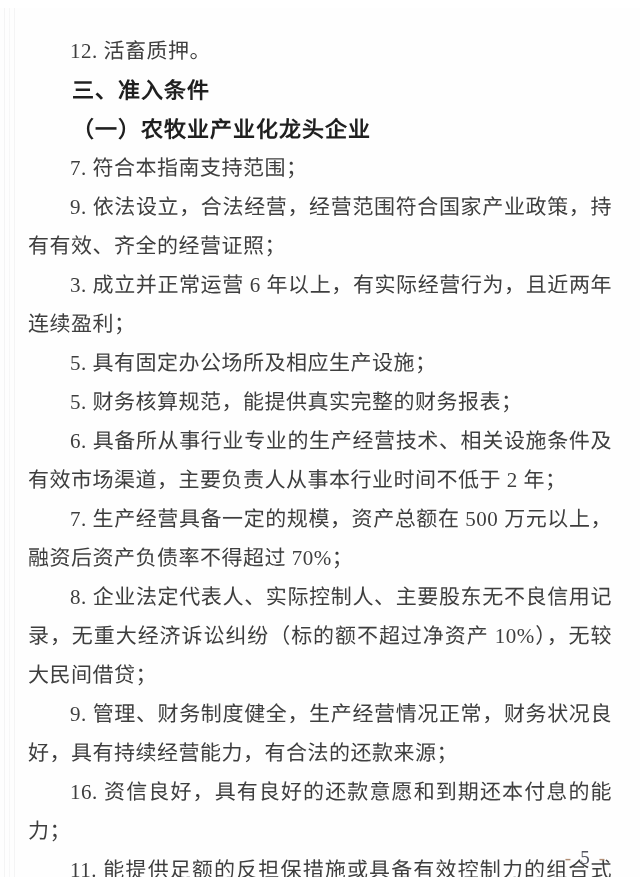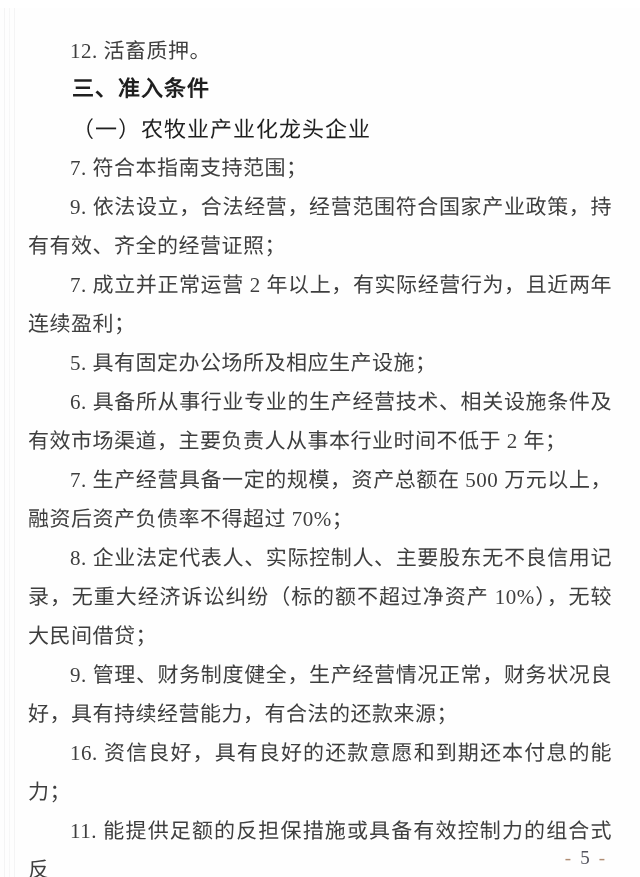--- a/index.html
+++ b/index.html
@@ -41,29 +41,29 @@
     margin: 0;
     padding: 0;
     font-size: 21px;
     line-height: 39px;
     text-indent: 2em;
     text-align: justify;
     letter-spacing: 0.5px;
     color: #3e3e3e;
   }
   .doc-body p.heading {
-    font-family: Liberation Mono, monospace;
+    font-family: Liberation Sans, sans-serif;
     font-weight: bold;
     font-size: 22px;
     color: #1f1f1f;
     letter-spacing: 1px;
   }
   .doc-body p.subheading {
     font-family: "Liberation Serif", "DejaVu Serif", serif;
-    font-weight: normal;
+    font-weight: bold;
     font-size: 22px;
     color: #1f1f1f;
     letter-spacing: 1px;
   }
   .footer {
     position: absolute;
     top: 838px;
     right: 30px;
     font-size: 19px;
     line-height: 24px;
@@ -84,22 +84,23 @@
 
 <div class="page">
   <div class="scan-edge"></div>
 
   <div class="doc-body">
     <p class="body">12. 活畜质押。</p>
     <p class="heading">三、准入条件</p>
     <p class="subheading">（一）农牧业产业化龙头企业</p>
     <p class="body">7. 符合本指南支持范围；</p>
     <p class="body">9. 依法设立，合法经营，经营范围符合国家产业政策，持有有效、齐全的经营证照；</p>
-    <p class="body">7. 成立并正常运营 2 年以上，有实际经营行为，且近两年连续盈利；</p>
+    <p class="body">3. 成立并正常运营 6 年以上，有实际经营行为，且近两年连续盈利；</p>
     <p class="body">5. 具有固定办公场所及相应生产设施；</p>
+    <p class="body">5. 财务核算规范，能提供真实完整的财务报表；</p>
     <p class="body">6. 具备所从事行业专业的生产经营技术、相关设施条件及有效市场渠道，主要负责人从事本行业时间不低于 2 年；</p>
     <p class="body">7. 生产经营具备一定的规模，资产总额在 500 万元以上，融资后资产负债率不得超过 70%；</p>
     <p class="body">8. 企业法定代表人、实际控制人、主要股东无不良信用记录，无重大经济诉讼纠纷（标的额不超过净资产 10%），无较大民间借贷；</p>
     <p class="body">9. 管理、财务制度健全，生产经营情况正常，财务状况良好，具有持续经营能力，有合法的还款来源；</p>
     <p class="body">16. 资信良好，具有良好的还款意愿和到期还本付息的能力；</p>
     <p class="body">11. 能提供足额的反担保措施或具备有效控制力的组合式反</p>
   </div>
 
   <div class="footer"><span class="dash">-</span><span class="num">5</span><span class="dash">-</span></div>
 </div>

